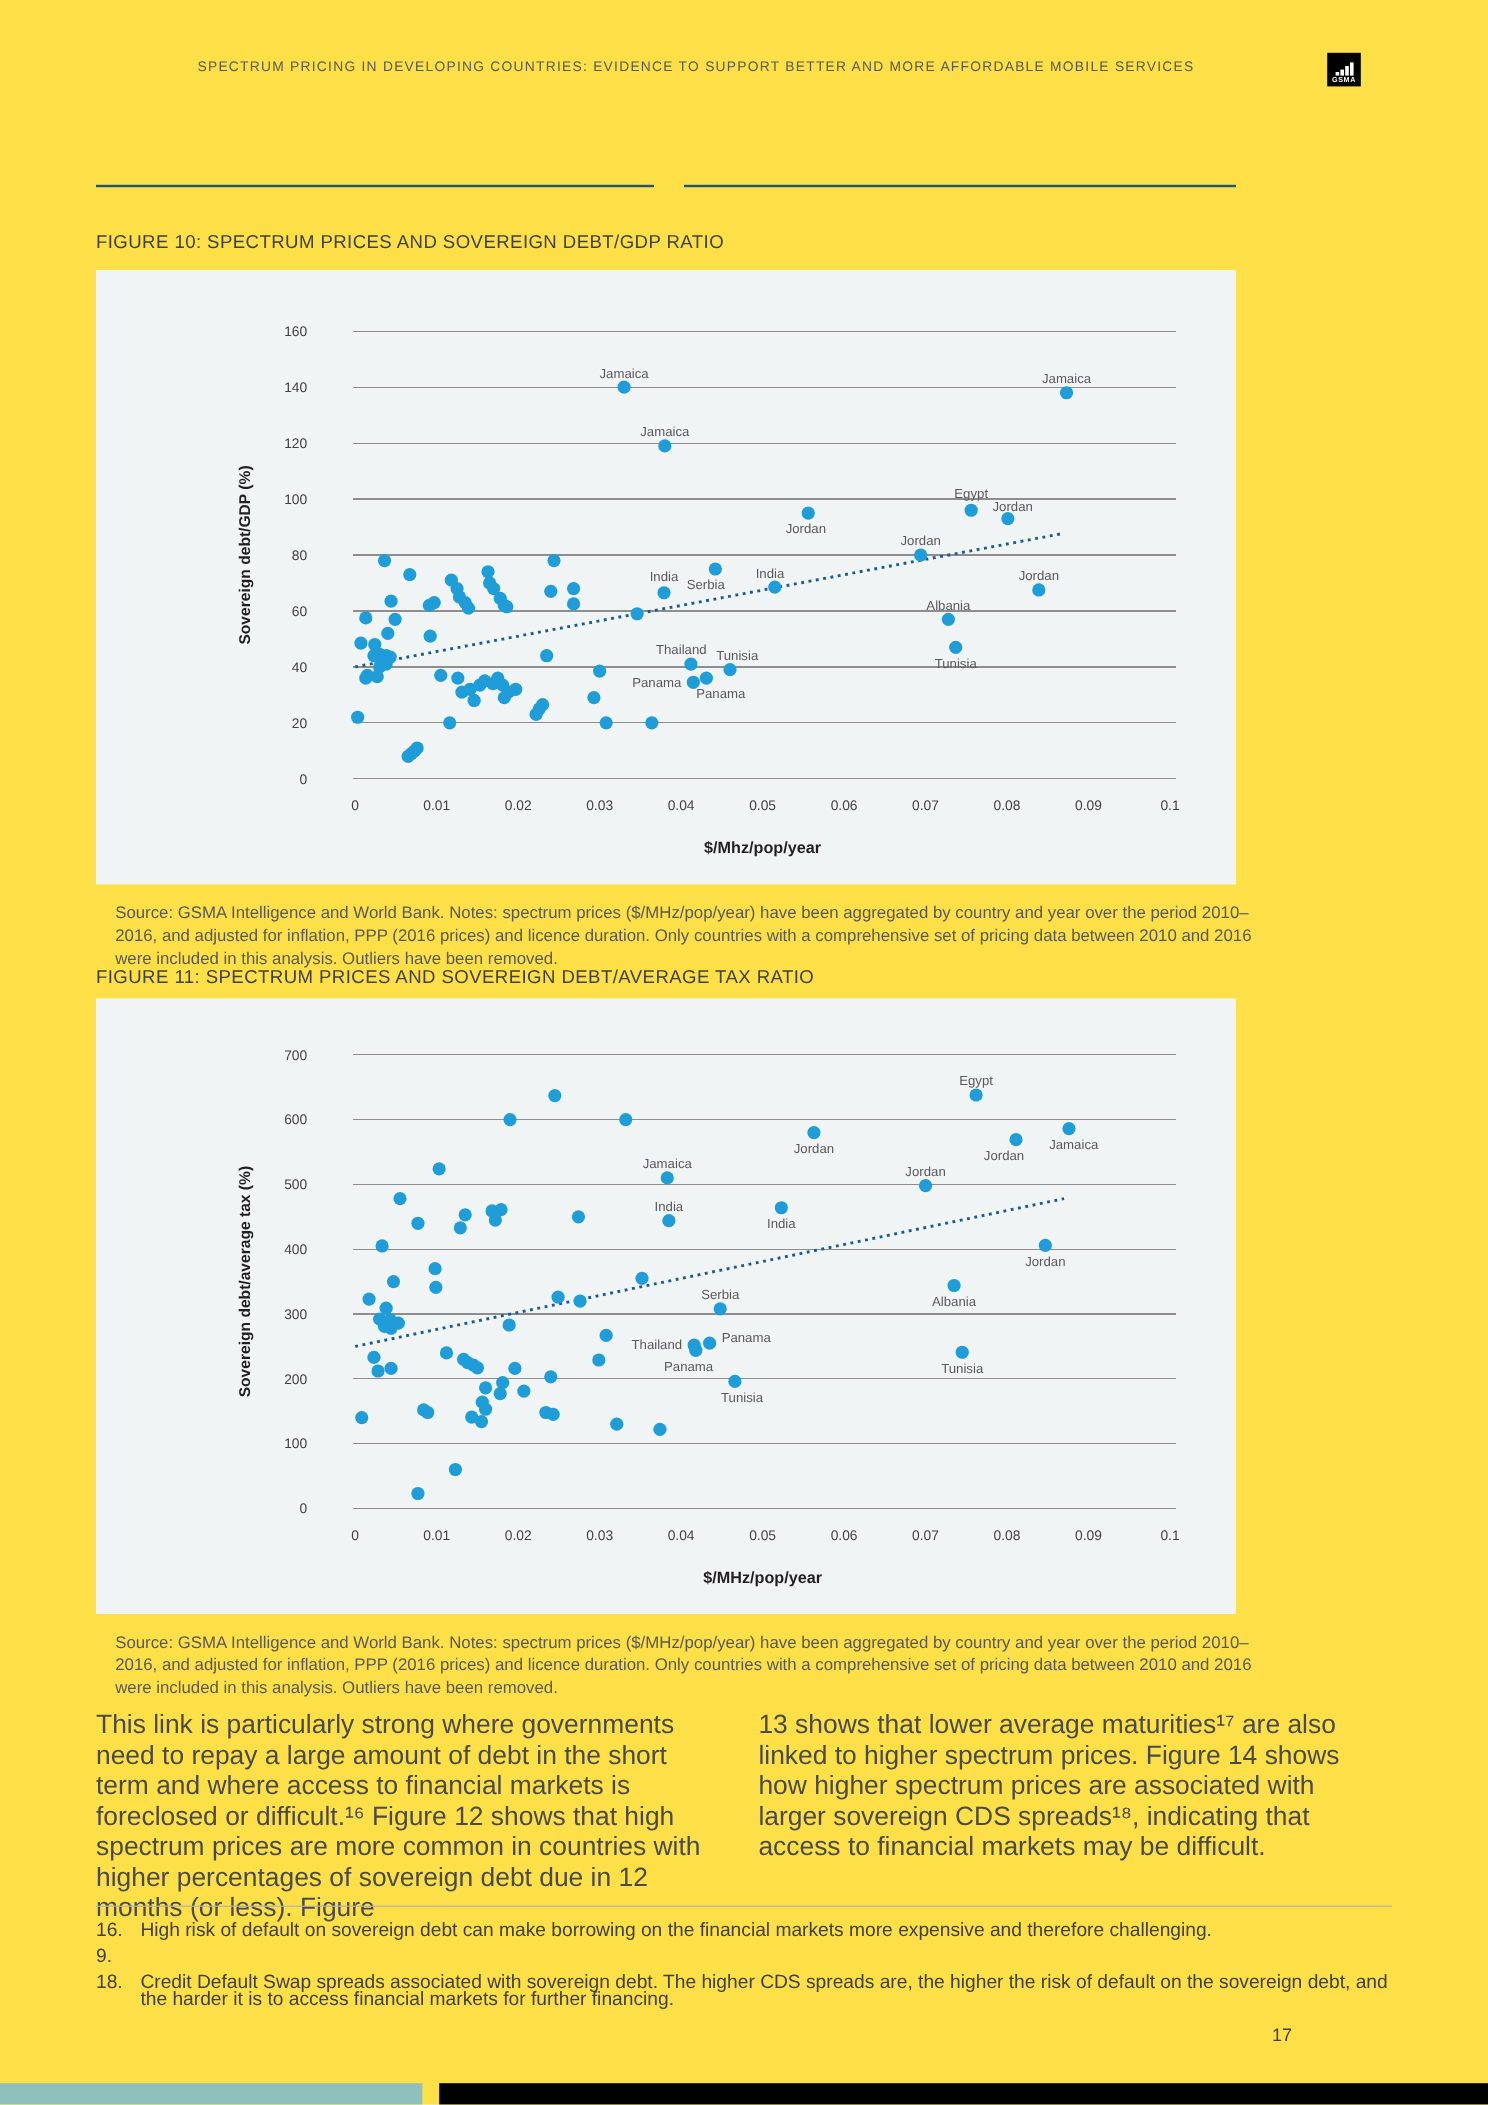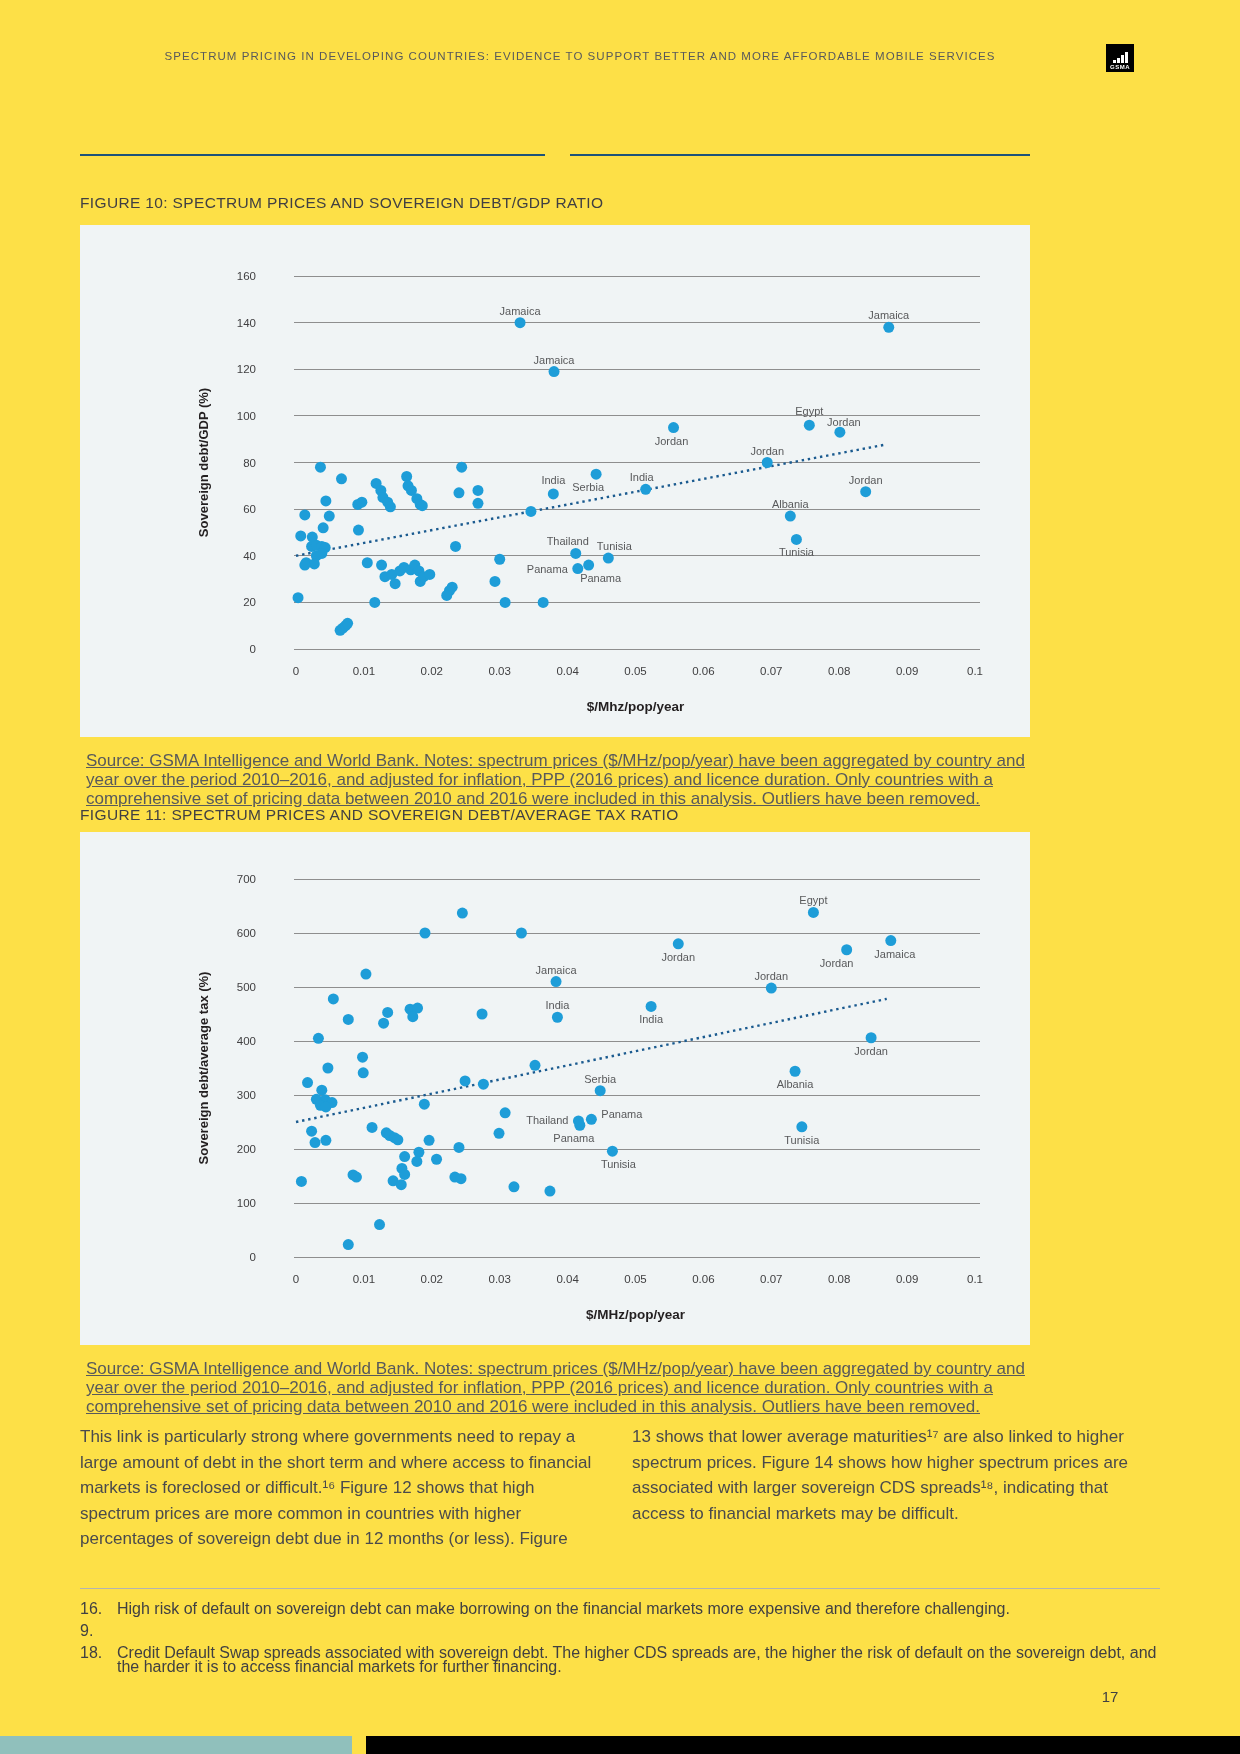--- a/index.html
+++ b/index.html
@@ -16,31 +16,31 @@
   .logo-text{color:#fff;font-size:6px;font-weight:bold;letter-spacing:.5px;margin-bottom:2px;}
   .rule{position:absolute;top:154px;height:2px;background:#1d5379;}
   .rule.left{left:80px;width:465px;}
   .rule.right{left:570px;width:460px;}
   .fig-title{position:absolute;left:80px;font-size:15.5px;letter-spacing:.35px;color:#414042;font-weight:500;}
   #fig10-title{top:194px;}
   #fig11-title{top:806px;}
   .panel{position:absolute;left:80px;width:950px;background:#f0f4f5;}
   #panel1{top:225px;height:512px;}
   #panel2{top:832px;height:513px;}
-  .source{position:absolute;left:86px;width:952px;font-size:17px;line-height:19px;color:#58595b;text-decoration:underline;}
+  .source{position:absolute;left:96px;width:952px;font-size:14px;line-height:19px;color:#58595b;}
   #source1{top:751px;}
   #source2{top:1359px;}
-  .bodycol{position:absolute;top:1424px;width:520px;font-size:17px;line-height:25.5px;color:#4a4a4c;}
+  .bodycol{position:absolute;top:1424px;width:520px;font-size:22px;line-height:25.5px;color:#4a4a4c;}
   #body-left{left:80px;}
   #body-right{left:632px;}
   .foot-rule{position:absolute;top:1588px;left:80px;width:1080px;height:1px;background:#b3b3b3;}
   .footnotes{position:absolute;top:1602px;left:80px;width:1080px;}
   .footnote{display:flex;margin-bottom:8px;font-size:16px;color:#414042;line-height:14px;}
   .footnote .num{width:37px;flex:none;}
-  .page-number{position:absolute;top:1688px;left:1060px;width:100px;text-align:center;
+  .page-number{position:absolute;top:1688px;left:1060px;width:100px;text-align:left;
         font-size:15px;color:#414042;}
   .bar{position:absolute;top:1736px;height:18px;}
   .bar.teal{left:0;width:352px;background:#90c0bc;}
   .bar.black{left:366px;width:874px;background:#000;}
   svg text{font-family:"Liberation Sans","DejaVu Sans",sans-serif;}
 </style>
 </head>
 <body>
 
 <div class="page">

